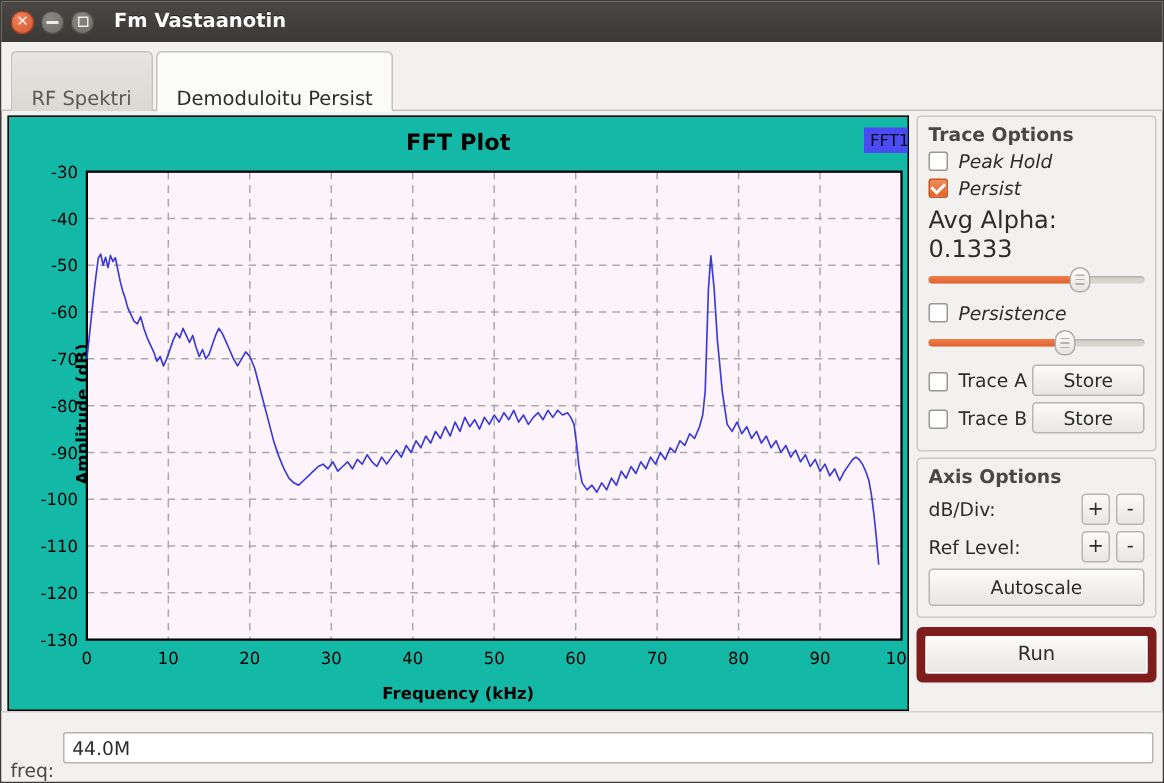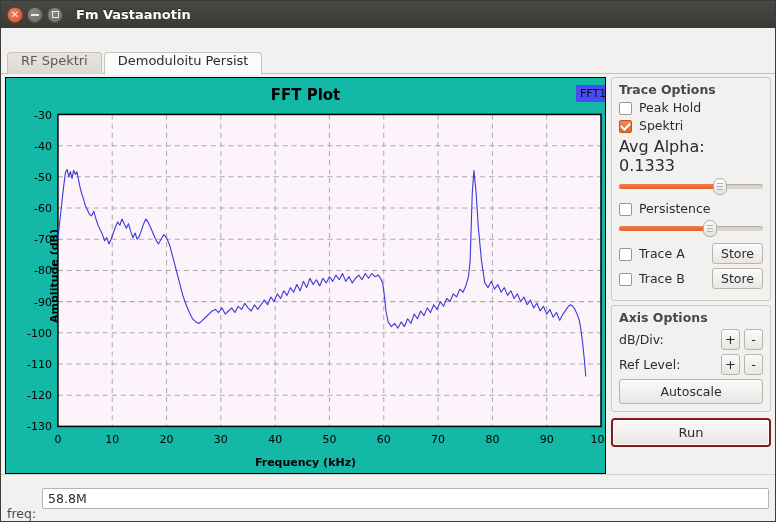--- a/index.html
+++ b/index.html
@@ -25,21 +25,21 @@
   .wbtn .sq{width:7px;height:7px;border:1px solid #eceae7;box-sizing:border-box;}
   .wbtn .dash{width:8px;height:2px;background:#eceae7;}
   .wtitle{color:#ffffff;font-weight:bold;font-size:13px;margin-left:13px;
           text-shadow:0 -1px 0 rgba(0,0,0,.5);}
 
   
   .tabstrip{flex:0 0 46px;position:relative;background:#f2f1f0;padding:14px 0 0 6px;
             box-sizing:border-box;}
   .tabstrip:after{content:"";position:absolute;left:0;right:0;bottom:0;height:1px;background:#c6c2bd;}
   .tabs{display:flex;align-items:flex-end;height:32px;position:relative;z-index:2;}
-  .tab{height:22px;display:flex;align-items:flex-start;padding:0 13px;font-size:13px;
+  .tab{height:40px;display:flex;align-items:flex-end;padding:0 13px;font-size:13px;
        border:1px solid #c6c2bd;border-bottom:none;border-radius:4px 4px 0 0;
        box-sizing:border-box;}
   .tab.inactive{background:linear-gradient(180deg,#e7e4e1,#dcd8d4);color:#5c5955;margin-right:2px;}
   .tab.active{background:#fbfbfa;color:#2c2c2c;position:relative;}
   .tab.active:after{content:"";position:absolute;left:0;right:0;bottom:-1px;height:2px;background:#fbfbfa;}
 
   
   .content{flex:1 1 auto;display:flex;padding:3px 4px 0 4px;box-sizing:border-box;min-height:0;}
 
   
@@ -55,21 +55,21 @@
   .xlabel{position:absolute;bottom:4px;left:0;right:0;text-align:center;
           font-size:11px;font-weight:bold;color:#000;}
   .svgplot{position:absolute;inset:0;width:100%;height:100%;}
   .tick-text{font-family:"DejaVu Sans","Liberation Sans",sans-serif;font-size:11px;fill:#000;}
 
   
   .side{flex:0 0 160px;display:flex;flex-direction:column;}
   .group{border:1px solid #ccc8c3;border-radius:3px;padding:4px 7px 7px 7px;
          margin-bottom:4px;position:relative;background:transparent;}
   .group > .gtitle{font-weight:bold;font-size:12.5px;color:#4a4844;margin-bottom:3px;}
-  .row{display:flex;align-items:flex-end;margin:3px 0;}
+  .row{display:flex;align-items:center;margin:3px 0;font-style:italic;}
   .chk{width:13px;height:13px;border:1px solid #9a9692;background:#fff;border-radius:2px;
        box-sizing:border-box;margin-right:7px;display:inline-flex;align-items:center;justify-content:center;}
   .chk.on{background:linear-gradient(180deg,#f08c58,#e2642c);border-color:#c6541f;}
   .chk.on:before{content:"";width:7px;height:4px;border-left:2px solid #fff;border-bottom:2px solid #fff;
                  transform:rotate(-45deg) translate(1px,-1px);}
   .lbl{font-size:12.5px;color:#2c2c2c;}
   .param{font-size:16px;color:#2c2c2c;margin:4px 0 2px 0;}
   .param.dim{color:#a9a5a1;}
   .slider{position:relative;height:18px;margin:2px 0 6px 0;}
   .track{position:absolute;top:7px;left:0;right:0;height:5px;border-radius:3px;
@@ -77,28 +77,28 @@
   .fill{position:absolute;top:7px;left:0;height:5px;border-radius:3px;
         background:linear-gradient(180deg,#ef7f4e,#e1612c);}
   .knob{position:absolute;top:1px;width:14px;height:17px;margin-left:-7px;
         background:linear-gradient(180deg,#fdfdfd,#e6e3e0);border:1px solid #b0aca7;
         border-radius:7px 7px 6px 6px;box-sizing:border-box;}
   .knob:after{content:"";position:absolute;left:3px;top:4px;width:6px;height:7px;
               background:repeating-linear-gradient(180deg,#b5b1ac 0 1px,transparent 1px 3px);}
   .tracerow{display:flex;align-items:center;justify-content:space-between;margin:4px 0;}
   .tracerow .left{display:flex;align-items:flex-end;}
   .btn{background:linear-gradient(180deg,#fbfbfa,#e9e6e3);border:1px solid #b8b4af;
-       border-radius:3px;font-size:12.5px;color:#2c2c2c;padding:2px 8px;cursor:default;
+       border-radius:3px;font-size:12.5px;color:#2c2c2c;padding:2px 20px;cursor:default;
        font-family:inherit;box-sizing:border-box;}
   .axisrow{display:flex;align-items:center;justify-content:space-between;margin:4px 0;}
   .pmgroup{display:flex;gap:4px;}
   .pm{width:19px;height:21px;display:flex;align-items:center;justify-content:center;
       font-size:13px;padding:0;}
   .wide{display:block;width:100%;margin-top:4px;padding:4px 0;text-align:center;}
-  .runwrap{border:2px solid #7f1d1d;border-radius:4px;padding:0;margin-top:2px;}
+  .runwrap{border:6px solid #7f1d1d;border-radius:4px;padding:0;margin-top:2px;}
   .runwrap .btn{border:1px solid #fff;border-radius:2px;width:100%;padding:4px 0;text-align:center;font-size:13px;}
 
   
   .statusbar{flex:0 0 30px;display:flex;align-items:center;padding:0 6px;
              border-top:1px solid #d4d0cb;background:#f2f1f0;gap:6px;}
   .stat-label{font-size:12.5px;color:#4a4844;margin-top:31px;}
   .stat-input{flex:1 1 auto;height:21px;background:#fff;border:1px solid #b8b4af;
               border-radius:2px;display:flex;align-items:center;padding:0 5px;
               font-size:12.5px;color:#2c2c2c;box-sizing:border-box;}
 </style>
@@ -192,21 +192,21 @@
       <div class="group">
         <div class="gtitle">Trace Options</div>
 
         <div class="row">
           <span class="chk"></span>
           <span class="lbl">Peak Hold</span>
         </div>
 
         <div class="row">
           <span class="chk on"></span>
-          <span class="lbl">Spektri</span>
+          <span class="lbl">Persist</span>
         </div>
 
         <div class="param">Avg Alpha: 0.1333</div>
         <div class="slider">
           <div class="track"></div>
           <div class="fill" id="fill-avg" style="width: 70%;"></div>
           <div class="knob" id="knob-avg" style="left: 70%;"></div>
         </div>
 
         <div class="row">
@@ -260,15 +260,15 @@
       </div>
 
       <div class="runwrap">
         <button class="btn">Run</button>
       </div>
     </div>
   </div>
 
   <div class="statusbar">
     <span class="stat-label">freq:</span>
-    <div class="stat-input" placeholder="">58.8M</div>
+    <div class="stat-input" placeholder="">44.0M</div>
   </div>
 </div>
 
 </body></html>

